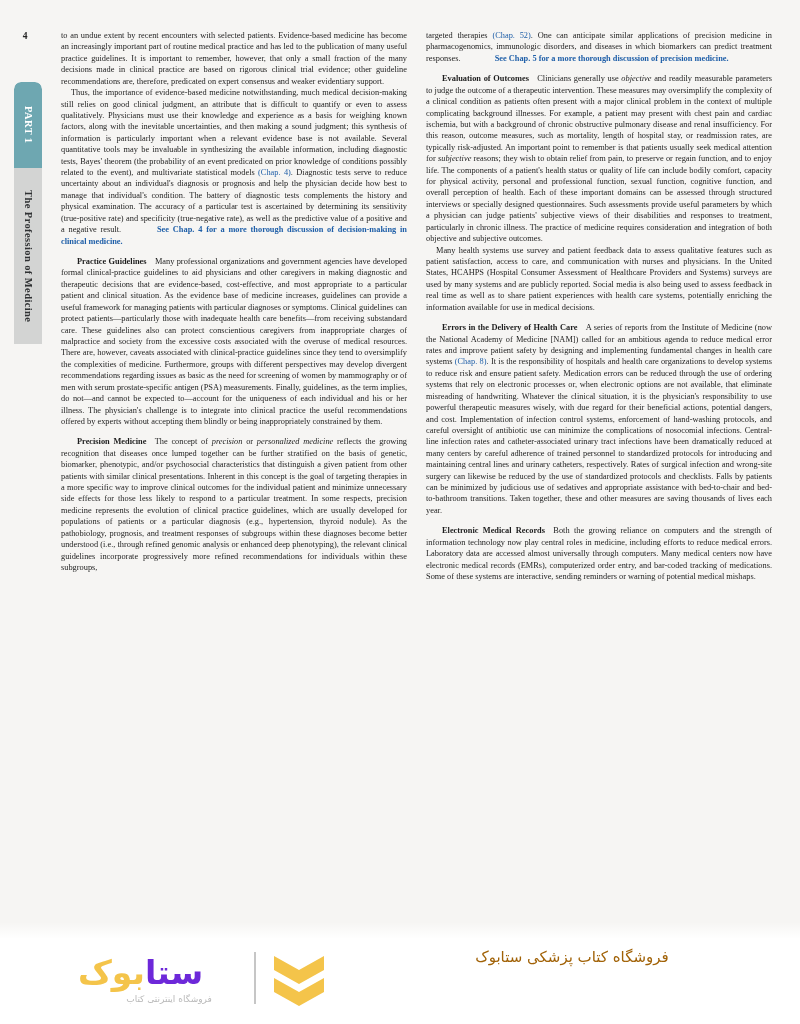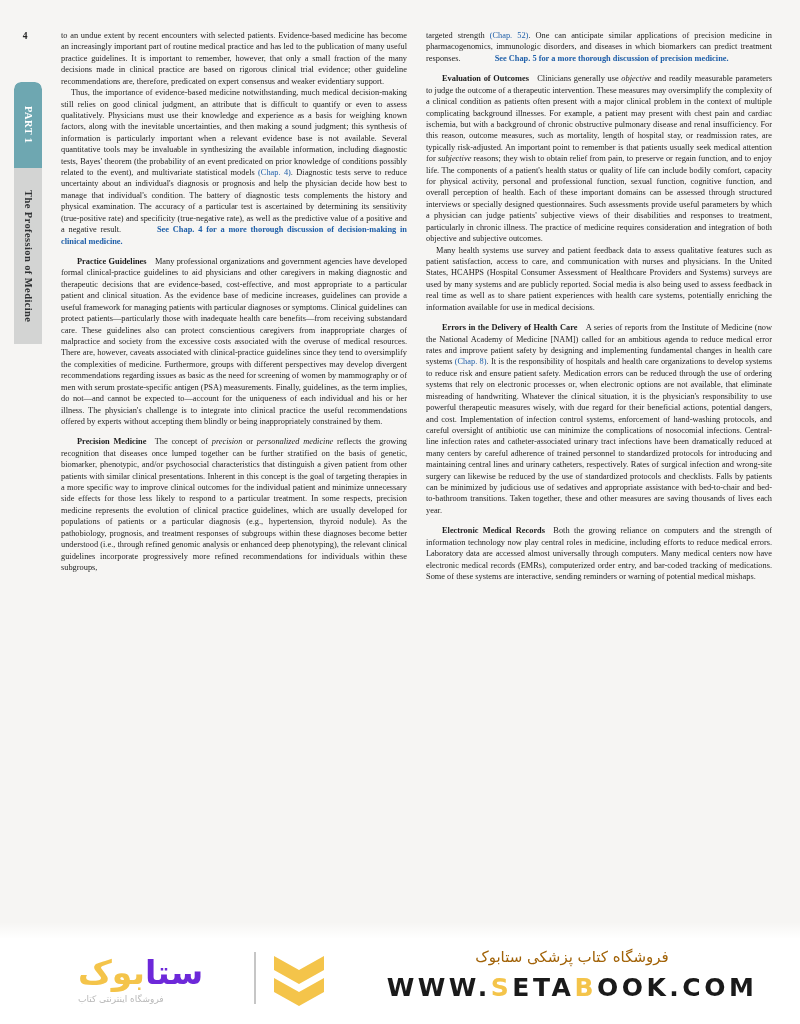--- a/index.html
+++ b/index.html
@@ -159,24 +159,24 @@
     font-family: "DejaVu Sans", sans-serif;
     font-size: 33px;
     font-weight: 700;
     letter-spacing: -1px;
     line-height: 1;
   }
   .wm-gray { color: #6d28d9; }
   .wm-gold { color: #f4c44a; }
   #logo-sub {
     position: absolute;
-    left: 0;
+    left: 7px;
     top: 50px;
     width: 168px;
-    text-align: left;
+    text-align: center;
     direction: rtl;
     font-family: "DejaVu Sans", sans-serif;
     font-size: 9px;
     color: #b9b9b9;
     letter-spacing: 0;
   }
   #logo-divider {
     position: absolute;
     left: 176px;
     top: 8px;
@@ -246,21 +246,21 @@
   </div>
 
   <div id="content">
     <div class="column" id="col-left">
         <p><span>to an undue extent by recent encounters with selected patients. Evidence-based medicine has become an increasingly important part of routine medical practice and has led to the publication of many useful practice guidelines. It is important to remember, however, that only a small fraction of the many decisions made in clinical practice are based on rigorous clinical trial evidence; other guideline recommendations are, therefore, predicated on expert consensus and weaker evidentiary support.</span></p>
         <p><span>Thus, the importance of evidence-based medicine notwithstanding, much medical decision-making still relies on good clinical judgment, an attribute that is difficult to quantify or even to assess qualitatively. Physicians must use their knowledge and experience as a basis for weighing known factors, along with the inevitable uncertainties, and then making a sound judgment; this synthesis of information is particularly important when a relevant evidence base is not available. Several quantitative tools may be invaluable in synthesizing the available information, including diagnostic tests, Bayes' theorem (the probability of an event predicated on prior knowledge of conditions possibly related to the event), and multivariate statistical models </span><span class="xref">(Chap. 4)</span><span>. Diagnostic tests serve to reduce uncertainty about an individual's diagnosis or prognosis and help the physician decide how best to manage that individual's condition. The battery of diagnostic tests complements the history and physical examination. The accuracy of a particular test is ascertained by determining its sensitivity (true-positive rate) and specificity (true-negative rate), as well as the predictive value of a positive and a negative result. </span><span class="xref-bold">See Chap. 4 for a more thorough discussion of decision-making in clinical medicine.</span></p>
         <p class="para-head"><span class="run-in">Practice Guidelines</span><span>Many professional organizations and government agencies have developed formal clinical-practice guidelines to aid physicians and other caregivers in making diagnostic and therapeutic decisions that are evidence-based, cost-effective, and most appropriate to a particular patient and clinical situation. As the evidence base of medicine increases, guidelines can provide a useful framework for managing patients with particular diagnoses or symptoms. Clinical guidelines can protect patients—particularly those with inadequate health care benefits—from receiving substandard care. These guidelines also can protect conscientious caregivers from inappropriate charges of malpractice and society from the excessive costs associated with the overuse of medical resources. There are, however, caveats associated with clinical-practice guidelines since they tend to oversimplify the complexities of medicine. Furthermore, groups with different perspectives may develop divergent recommendations regarding issues as basic as the need for screening of women by mammography or of men with serum prostate-specific antigen (PSA) measurements. Finally, guidelines, as the term implies, do not—and cannot be expected to—account for the uniqueness of each individual and his or her illness. The physician's challenge is to integrate into clinical practice the useful recommendations offered by experts without accepting them blindly or being inappropriately constrained by them.</span></p>
         <p class="para-head"><span class="run-in">Precision Medicine</span><span>The concept of </span><span class="" style="font-style: italic;">precision</span><span> or </span><span class="" style="font-style: italic;">personalized medicine</span><span> reflects the growing recognition that diseases once lumped together can be further stratified on the basis of genetic, biomarker, phenotypic, and/or psychosocial characteristics that distinguish a given patient from other patients with similar clinical presentations. Inherent in this concept is the goal of targeting therapies in a more specific way to improve clinical outcomes for the individual patient and minimize unnecessary side effects for those less likely to respond to a particular treatment. In some respects, precision medicine represents the evolution of clinical practice guidelines, which are usually developed for populations of patients or a particular diagnosis (e.g., hypertension, thyroid nodule). As the pathobiology, prognosis, and treatment responses of subgroups within these diagnoses become better understood (i.e., through refined genomic analysis or enhanced deep phenotyping), the relevant clinical guidelines incorporate progressively more refined recommendations for individuals within these subgroups,</span></p>
       </div>
     <div class="column" id="col-right">
-        <p><span>targeted strength </span><span class="xref">(Chap. 52)</span><span>. One can anticipate similar applications of precision medicine in pharmacogenomics, immunologic disorders, and diseases in which biomarkers can predict treatment responses. </span><span class="xref-bold">See Chap. 5 for a more thorough discussion of precision medicine.</span></p>
+        <p><span>targeted therapies </span><span class="xref">(Chap. 52)</span><span>. One can anticipate similar applications of precision medicine in pharmacogenomics, immunologic disorders, and diseases in which biomarkers can predict treatment responses. </span><span class="xref-bold">See Chap. 5 for a more thorough discussion of precision medicine.</span></p>
         <p class="para-head"><span class="run-in">Evaluation of Outcomes</span><span>Clinicians generally use </span><span class="" style="font-style: italic;">objective</span><span> and readily measurable parameters to judge the outcome of a therapeutic intervention. These measures may oversimplify the complexity of a clinical condition as patients often present with a major clinical problem in the context of multiple complicating background illnesses. For example, a patient may present with chest pain and cardiac ischemia, but with a background of chronic obstructive pulmonary disease and renal insufficiency. For this reason, outcome measures, such as mortality, length of hospital stay, or readmission rates, are typically risk-adjusted. An important point to remember is that patients usually seek medical attention for </span><span class="" style="font-style: italic;">subjective</span><span> reasons; they wish to obtain relief from pain, to preserve or regain function, and to enjoy life. The components of a patient's health status or quality of life can include bodily comfort, capacity for physical activity, personal and professional function, sexual function, cognitive function, and overall perception of health. Each of these important domains can be assessed through structured interviews or specially designed questionnaires. Such assessments provide useful parameters by which a physician can judge patients' subjective views of their disabilities and responses to treatment, particularly in chronic illness. The practice of medicine requires consideration and integration of both objective and subjective outcomes.</span></p>
         <p><span>Many health systems use survey and patient feedback data to assess qualitative features such as patient satisfaction, access to care, and communication with nurses and physicians. In the United States, HCAHPS (Hospital Consumer Assessment of Healthcare Providers and Systems) surveys are used by many systems and are publicly reported. Social media is also being used to assess feedback in real time as well as to share patient experiences with health care systems, potentially enriching the information available for use in medical decisions.</span></p>
         <p class="para-head"><span class="run-in">Errors in the Delivery of Health Care</span><span>A series of reports from the Institute of Medicine (now the National Academy of Medicine [NAM]) called for an ambitious agenda to reduce medical error rates and improve patient safety by designing and implementing fundamental changes in health care systems </span><span class="xref">(Chap. 8)</span><span>. It is the responsibility of hospitals and health care organizations to develop systems to reduce risk and ensure patient safety. Medication errors can be reduced through the use of ordering systems that rely on electronic processes or, when electronic options are not available, that eliminate misreading of handwriting. Whatever the clinical situation, it is the physician's responsibility to use powerful therapeutic measures wisely, with due regard for their beneficial actions, potential dangers, and cost. Implementation of infection control systems, enforcement of hand-washing protocols, and careful oversight of antibiotic use can minimize the complications of nosocomial infections. Central-line infection rates and catheter-associated urinary tract infections have been dramatically reduced at many centers by careful adherence of trained personnel to standardized protocols for introducing and maintaining central lines and urinary catheters, respectively. Rates of surgical infection and wrong-site surgery can likewise be reduced by the use of standardized protocols and checklists. Falls by patients can be minimized by judicious use of sedatives and appropriate assistance with bed-to-chair and bed-to-bathroom transitions. Taken together, these and other measures are saving thousands of lives each year.</span></p>
         <p class="para-head"><span class="run-in">Electronic Medical Records</span><span>Both the growing reliance on computers and the strength of information technology now play central roles in medicine, including efforts to reduce medical errors. Laboratory data are accessed almost universally through computers. Many medical centers now have electronic medical records (EMRs), computerized order entry, and bar-coded tracking of medications. Some of these systems are interactive, sending reminders or warning of potential medical mishaps.</span></p>
       </div>
   </div>
 
   <div id="band-fade"></div>
 
   <div id="watermark-band">
@@ -275,17 +275,16 @@
       <div id="logo-chevrons">
         <svg viewBox="0 0 62 62" width="62" height="62" aria-hidden="true">
           <path d="M6 6 L31 20 L56 6 L56 20 L31 34 L6 20 Z" fill="#f4c44a"></path>
           <path d="M6 28 L31 42 L56 28 L56 42 L31 56 L6 42 Z" fill="#f4c44a"></path>
         </svg>
       </div>
     </div>
 
     <div id="brand-text-block">
       <div id="brand-tagline">فروشگاه کتاب پزشکی ستابوک</div>
-      <div id="brand-url"><span>WWW.</span><span class="u-gold">S</span><span>ETA</span><span class="u-gold">B</span><span>OOK.COM</span></div>
     </div>
 
   </div>
 </div>
 
 </body></html>

